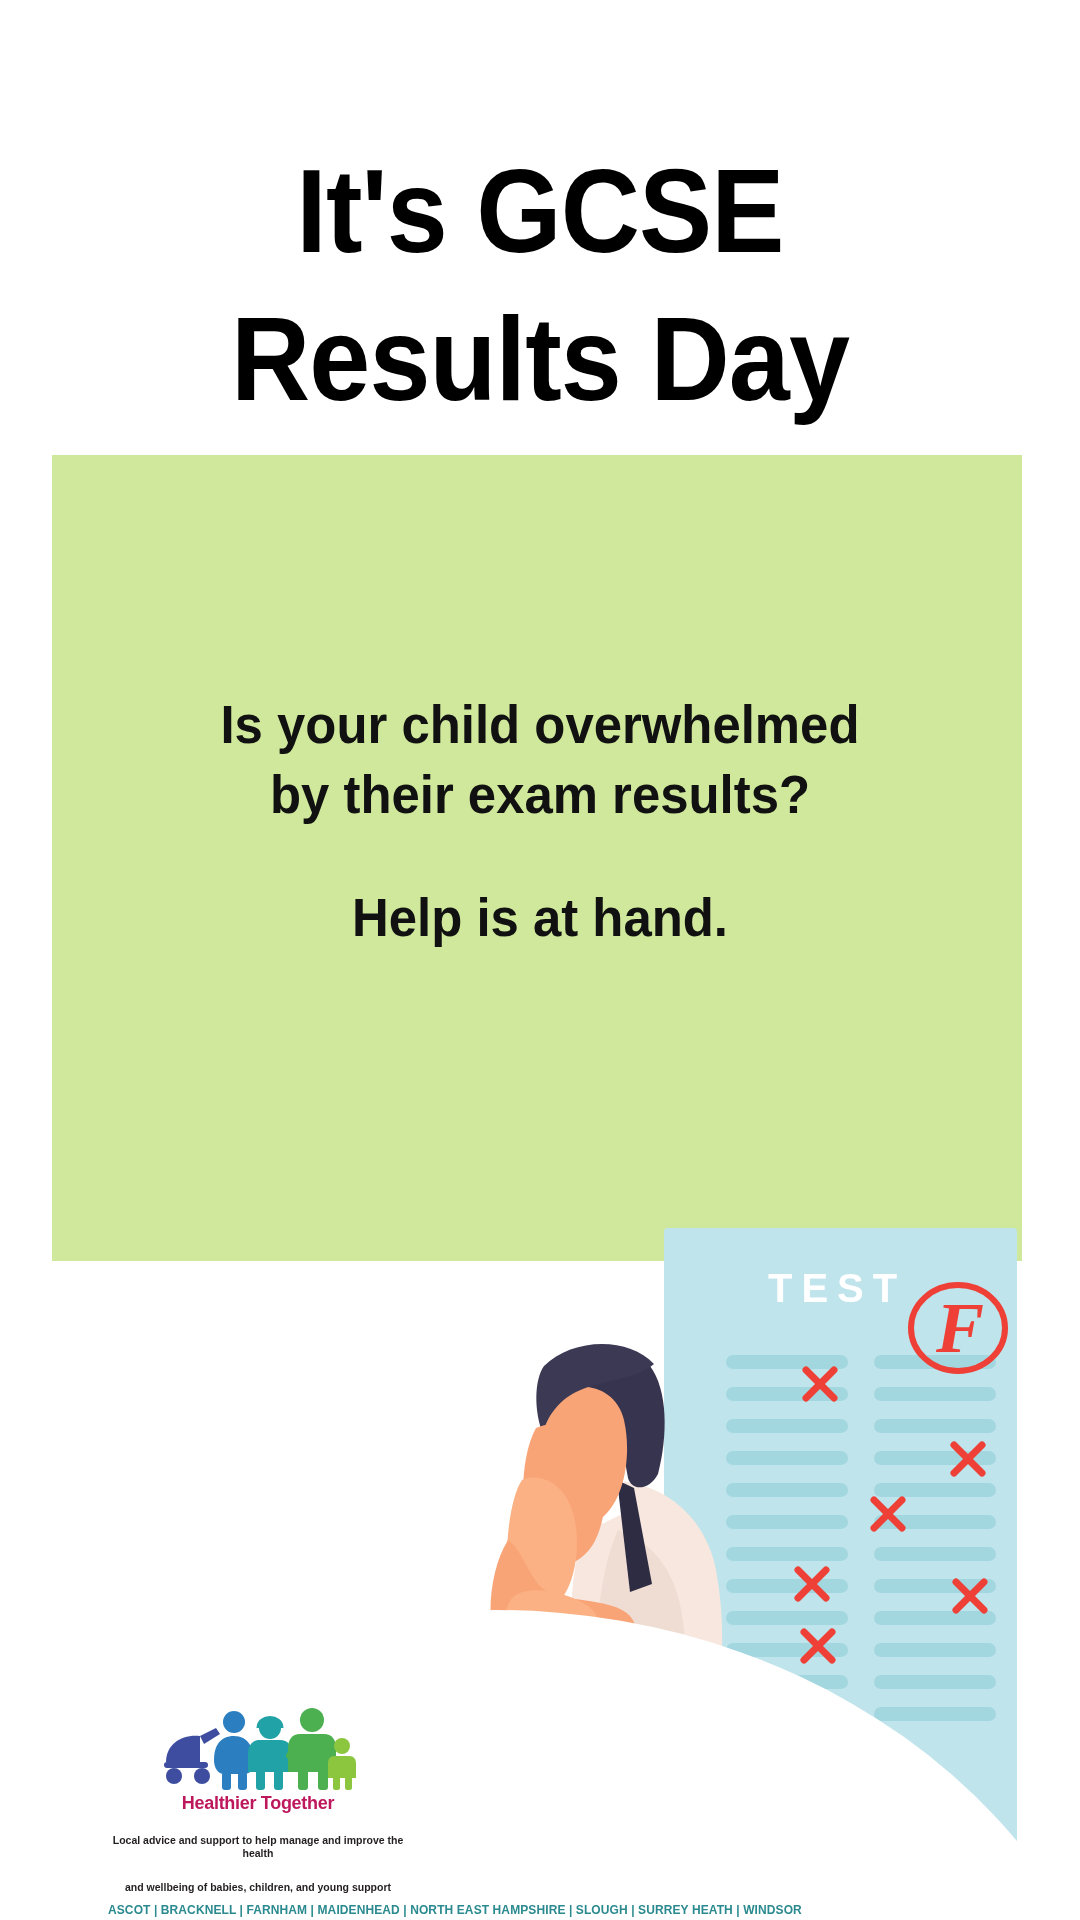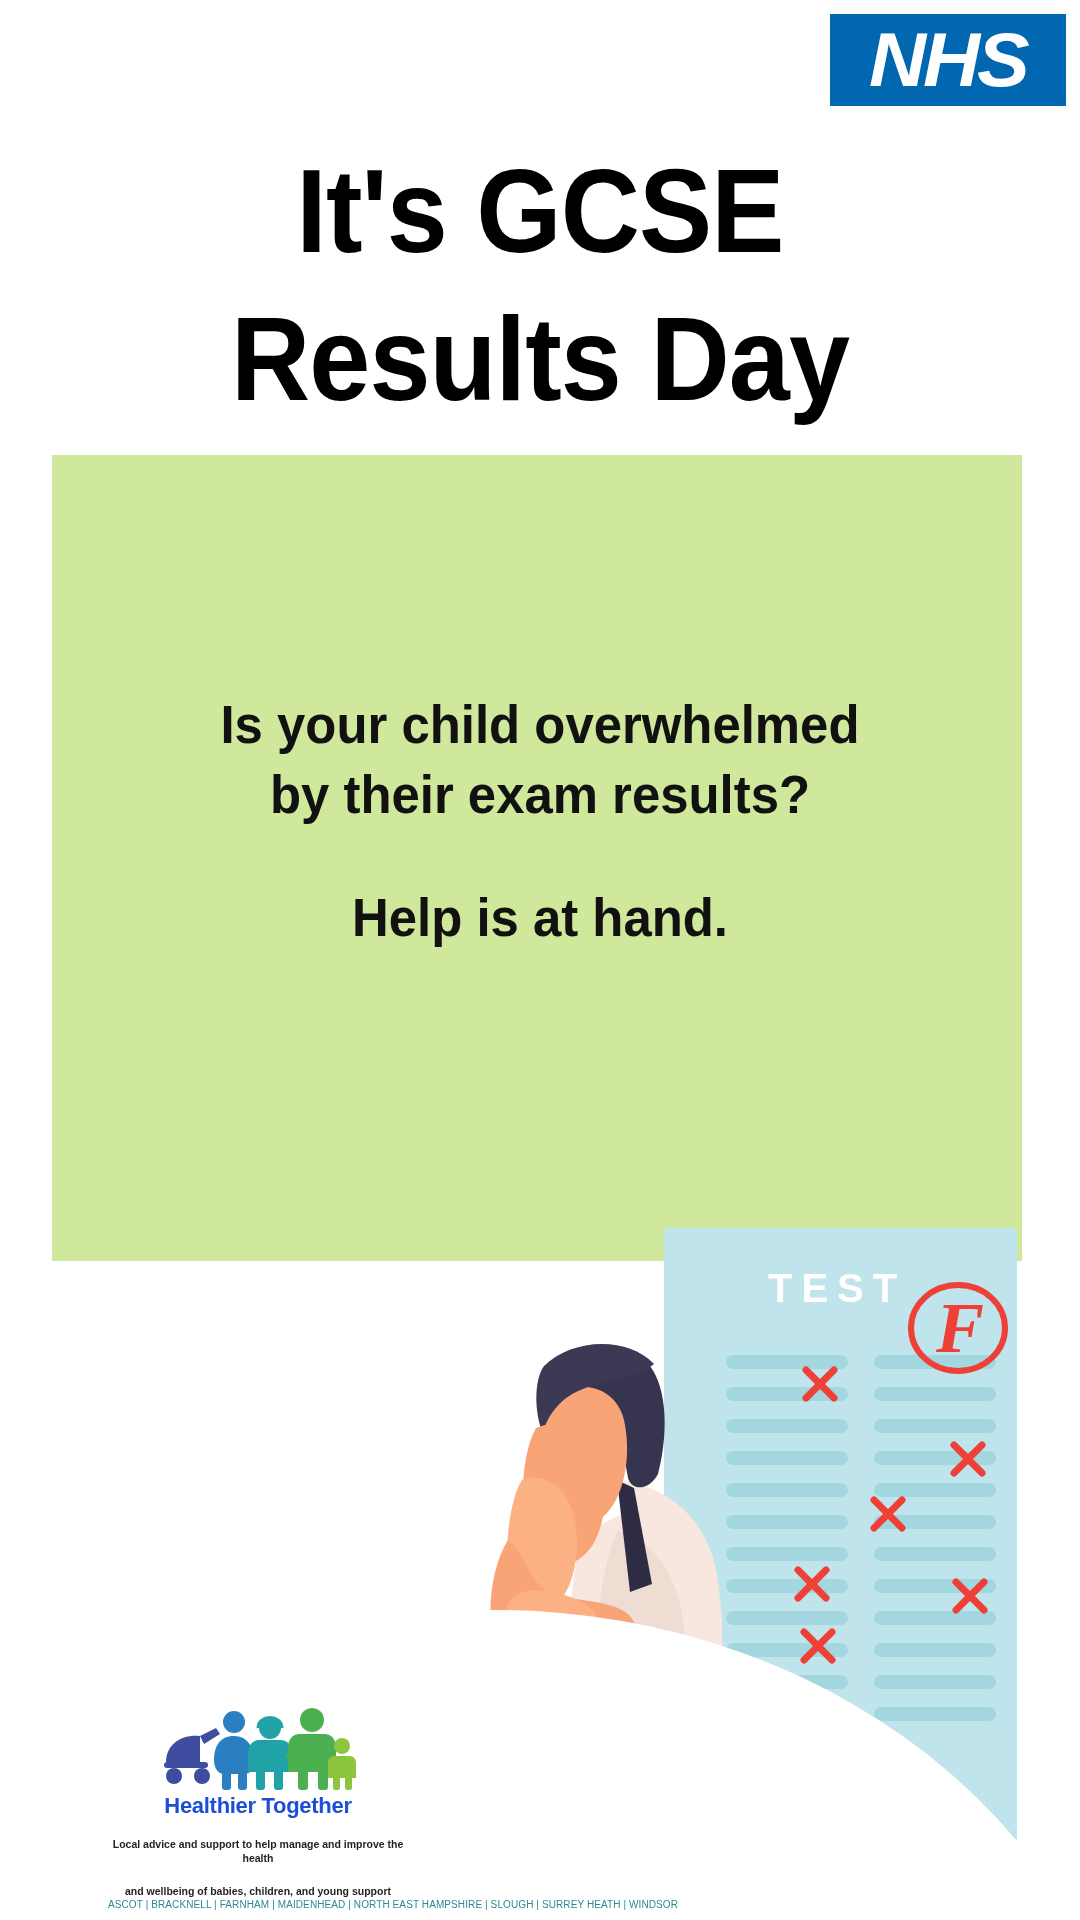--- a/index.html
+++ b/index.html
@@ -55,43 +55,40 @@
     position:absolute;left:-150px;top:1610px;width:1290px;height:560px;
     background:#ffffff;border-radius:50% 50% 0 0 / 100% 100% 0 0;
   }
 
   
   .footer-logo{
     position:absolute;left:108px;top:1706px;width:300px;text-align:center;
   }
   .ht-people{display:block;margin:0 auto 2px auto;}
   .ht-title{
-    display:block;color:#1d4ed8;font-family:"Liberation Sans",sans-serif;
-    font-weight:bold;font-size:22px;letter-spacing:-0.3px;line-height:1.1;
+    display:block;color:#be185d;font-family:"Liberation Sans",sans-serif;
+    font-weight:bold;font-size:18px;letter-spacing:-0.3px;line-height:1.1;
   }
   .ht-tagline{
     display:block;margin-top:20px;color:#231f20;
     font-family:"Liberation Sans",sans-serif;font-weight:bold;
     font-size:10.5px;line-height:1.28;
   }
   .ht-locations{
-    display:block;color:#2b8a8f;
-    font-family:"Liberation Sans",sans-serif;font-weight:normal;
-    font-size:10px;letter-spacing:0.1px;line-height:1.2;
+    display:block;margin-top:9px;color:#2b8a8f;
+    font-family:"Liberation Sans",sans-serif;font-weight:bold;
+    font-size:12px;letter-spacing:0.1px;line-height:1.2;
     white-space:nowrap;
   }
 </style>
 </head>
 <body>
 
 <div id="poster">
 
-  <div class="nhs-logo">
-    <span>NHS</span>
-  </div>
 
   <div class="headline">
     <span class="l1">It's GCSE</span>
     <span class="l2">Results Day</span>
   </div>
 
   <div class="green-panel"></div>
 
   <div class="scallop-top">
     <svg width="970" height="120" viewBox="0 0 970 120" xmlns="http://www.w3.org/2000/svg">

